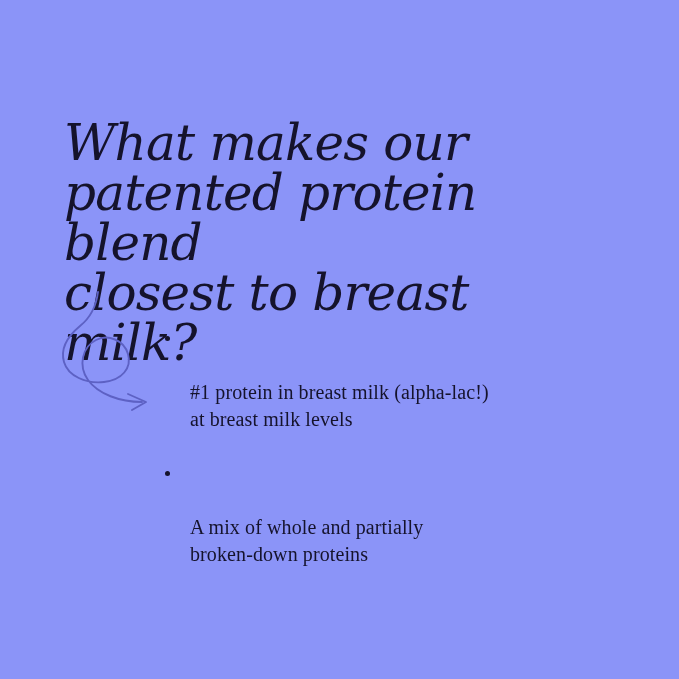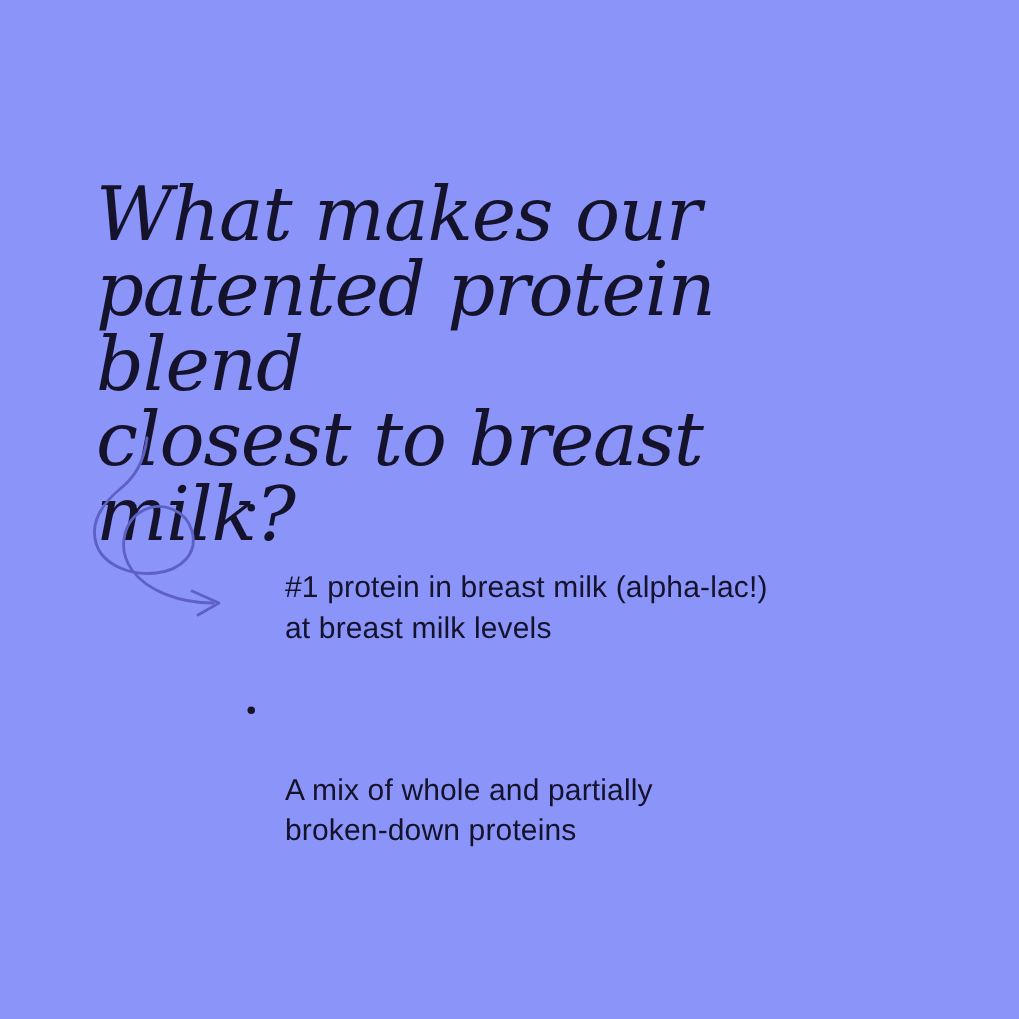--- a/index.html
+++ b/index.html
@@ -56,21 +56,21 @@
     top: 325px;
     width: 420px;
     margin: 0;
     padding: 0;
     list-style: none;
   }
   .bullet-item {
     position: relative;
     margin: 0 0 27px 0;
     padding-left: 30px;
-    font-family: Liberation Sans, sans-serif;
+    font-family: Liberation Serif, serif;
     font-size: 20px;
     line-height: 27px;
     letter-spacing: 0.1px;
     color: #15132c;
     white-space: pre-line;
   }
   .bullet-item:last-child { margin-bottom: 0; }
   .bullet-dot {
     position: absolute;
     left: 5px;

